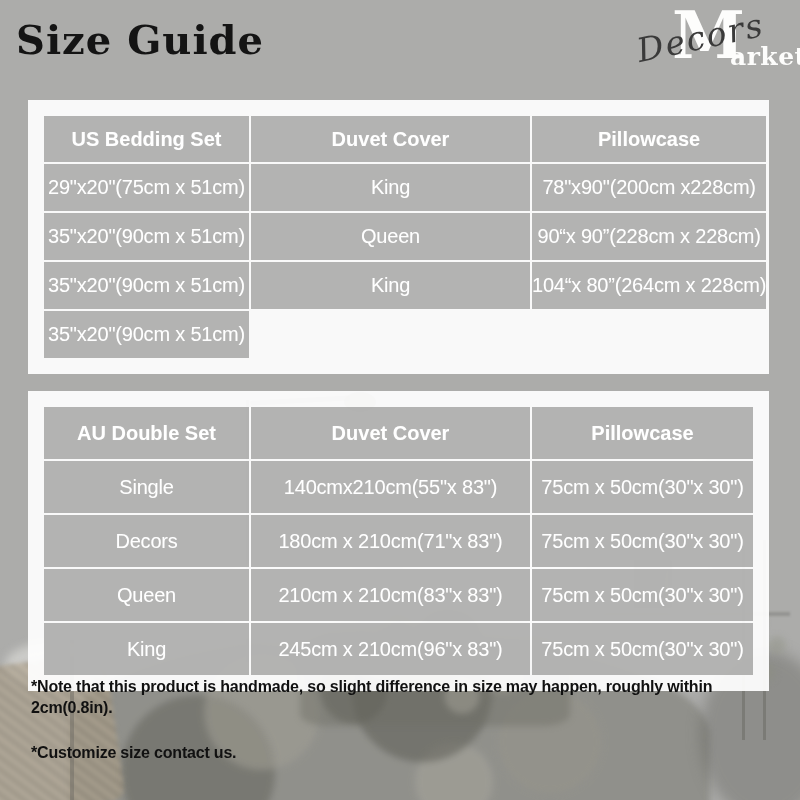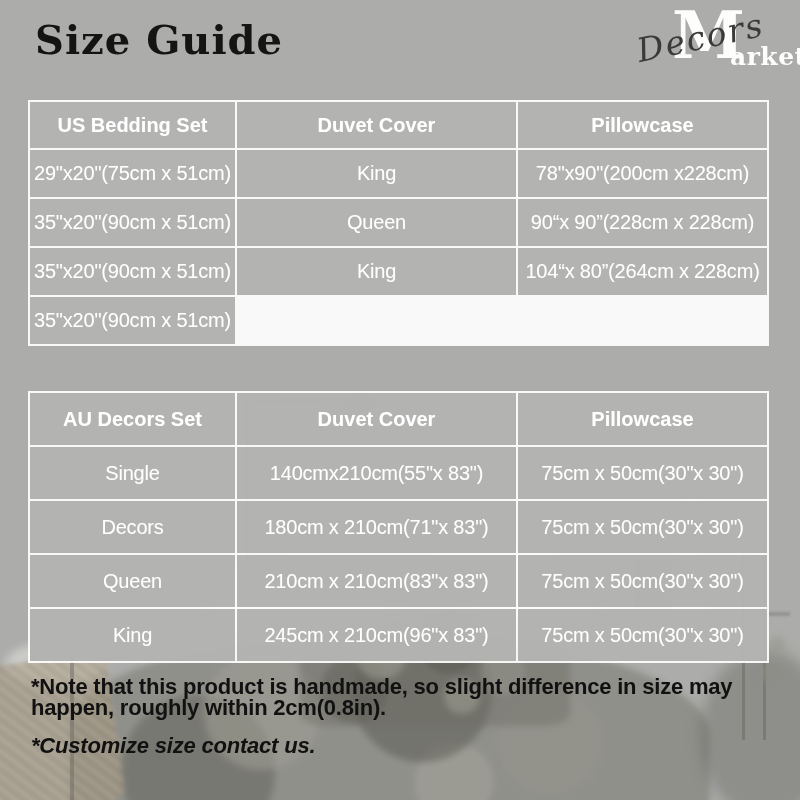--- a/index.html
+++ b/index.html
@@ -44,21 +44,21 @@
   .dark-blob{background:rgba(98,98,92,.4);border-radius:50%;filter:blur(7px);}
   .plant-right{
     background:
       radial-gradient(circle at 30% 30%, rgba(160,162,150,.5) 0 10%, rgba(0,0,0,0) 11%),
       radial-gradient(circle at 60% 50%, rgba(150,152,140,.5) 0 12%, rgba(0,0,0,0) 13%),
       radial-gradient(circle at 45% 75%, rgba(140,142,130,.5) 0 10%, rgba(0,0,0,0) 11%);
     filter:blur(3px);
   }
   
   .title{
-    position:absolute;left:35px;top:16px;z-index:3;margin:0;
+    position:absolute;left:16px;top:16px;z-index:3;margin:0;
     font-family:"DejaVu Serif","Liberation Serif",serif;
     font-weight:bold;font-size:40px;letter-spacing:1px;color:#141414;
   }
   .logo{position:absolute;right:16px;top:6px;width:156px;height:86px;z-index:3;}
   .logo-m{
     position:absolute;left:44px;top:-4px;
     font-family:"DejaVu Serif","Liberation Serif",serif;font-weight:bold;
     font-size:66px;line-height:1;color:#fdfdfc;
   }
   .logo-suffix{
@@ -68,37 +68,37 @@
   }
   .logo-script{
     position:absolute;left:8px;top:12px;
     font-family:"DejaVu Serif","Liberation Serif",serif;font-style:italic;
     font-size:33px;color:#3a3a3a;transform:rotate(-12deg);letter-spacing:2px;
   }
   
   .size-table{
     position:absolute;left:28px;width:741px;z-index:2;
     background:rgba(255,255,255,.93);
-    padding:2px;display:grid;grid-template-columns:205px 279px 1fr;gap:2px;
+    padding:16px;display:grid;grid-template-columns:205px 279px 1fr;gap:2px;
     box-sizing:border-box;
   }
   #us-table{top:100px;grid-template-rows:46px repeat(4,47px);}
   #au-table{top:391px;grid-template-rows:52px repeat(4,52px);}
   .cell{
     background:rgba(169,169,167,.88);
     display:flex;align-items:center;justify-content:center;
     color:#ffffff;font-size:20px;letter-spacing:-.2px;
     text-shadow:0 0 1px rgba(255,255,255,.25);
     white-space:nowrap;
   }
   .cell.hdr{font-weight:bold;letter-spacing:0;}
   
   .notes{position:absolute;left:31px;top:676px;width:748px;z-index:3;color:#111;}
-  .note{margin:0;font-weight:bold;font-size:22px;line-height:21px;letter-spacing:-.2px;}
-  .note + .note{margin-top:17px;font-style:italic;}
+  .note{margin:0;font-weight:bold;font-size:16px;line-height:21px;letter-spacing:-.2px;}
+  .note + .note{margin-top:24px;}
 </style>
 </head>
 <body>
 
 <div class="canvas">
 
   <div class="photo">
     <div class="ph pole" style="left:246px;top:400px;width:3px;height:262px;"></div>
     <div class="ph lamp-arm" style="left:250px;top:398px;width:100px;height:5px;transform:rotate(-3deg);"></div>
     <div class="ph lamp-head" style="left:344px;top:392px;width:32px;height:20px;"></div>
@@ -141,21 +141,21 @@
     <div class="cell">Queen</div>
     <div class="cell">90“x 90”(228cm x 228cm)</div>
     <div class="cell">35"x20"(90cm x 51cm)</div>
 
     <div class="cell">King</div>
     <div class="cell">104“x 80”(264cm x 228cm)</div>
     <div class="cell">35"x20"(90cm x 51cm)</div>
   </div>
 
   <div class="size-table" id="au-table">
-    <div class="cell hdr">AU Decors Set</div>
+    <div class="cell hdr">AU Double Set</div>
     <div class="cell hdr">Duvet Cover</div>
     <div class="cell hdr">Pillowcase</div>
 
     <div class="cell">Single</div>
     <div class="cell">140cmx210cm(55"x 83")</div>
     <div class="cell">75cm x 50cm(30"x 30")</div>
 
     <div class="cell">Decors</div>
     <div class="cell">180cm x 210cm(71"x 83")</div>
     <div class="cell">75cm x 50cm(30"x 30")</div>

